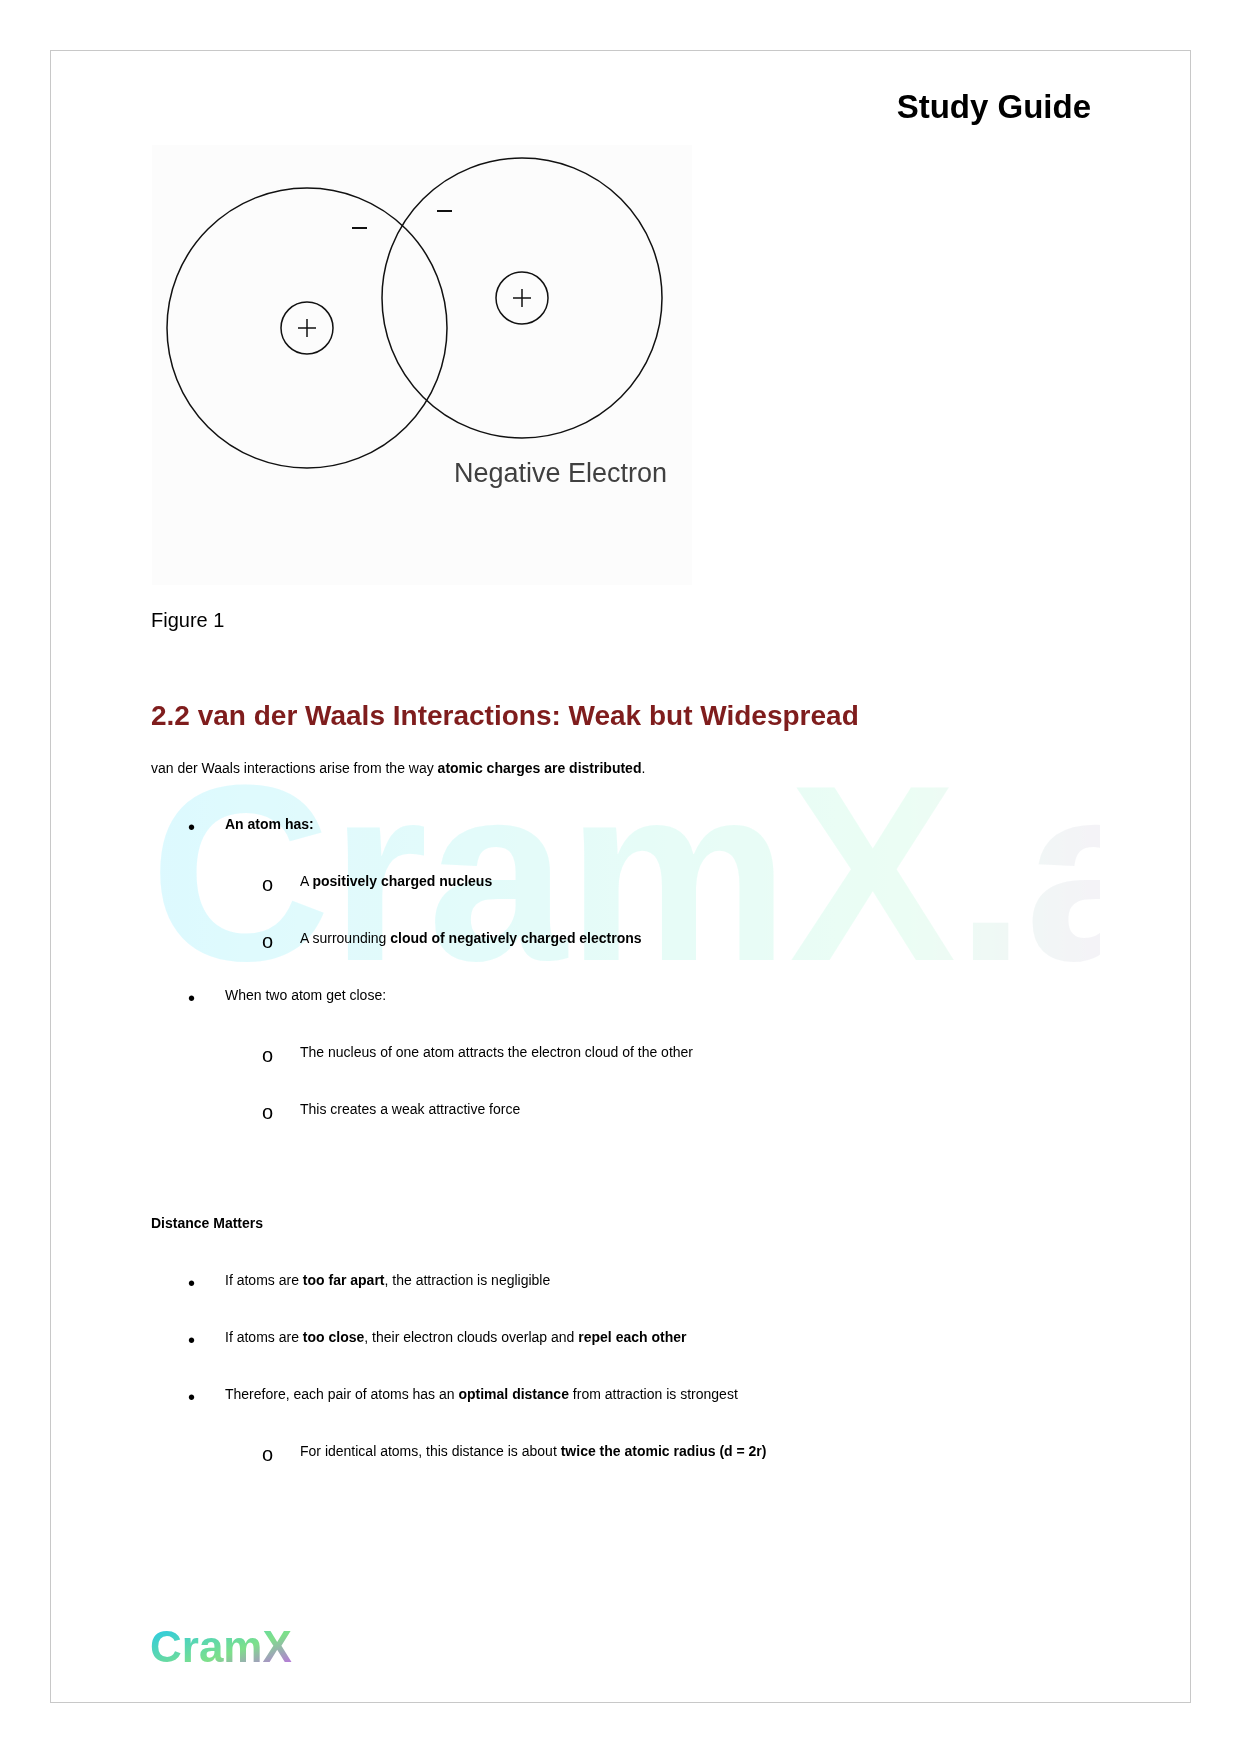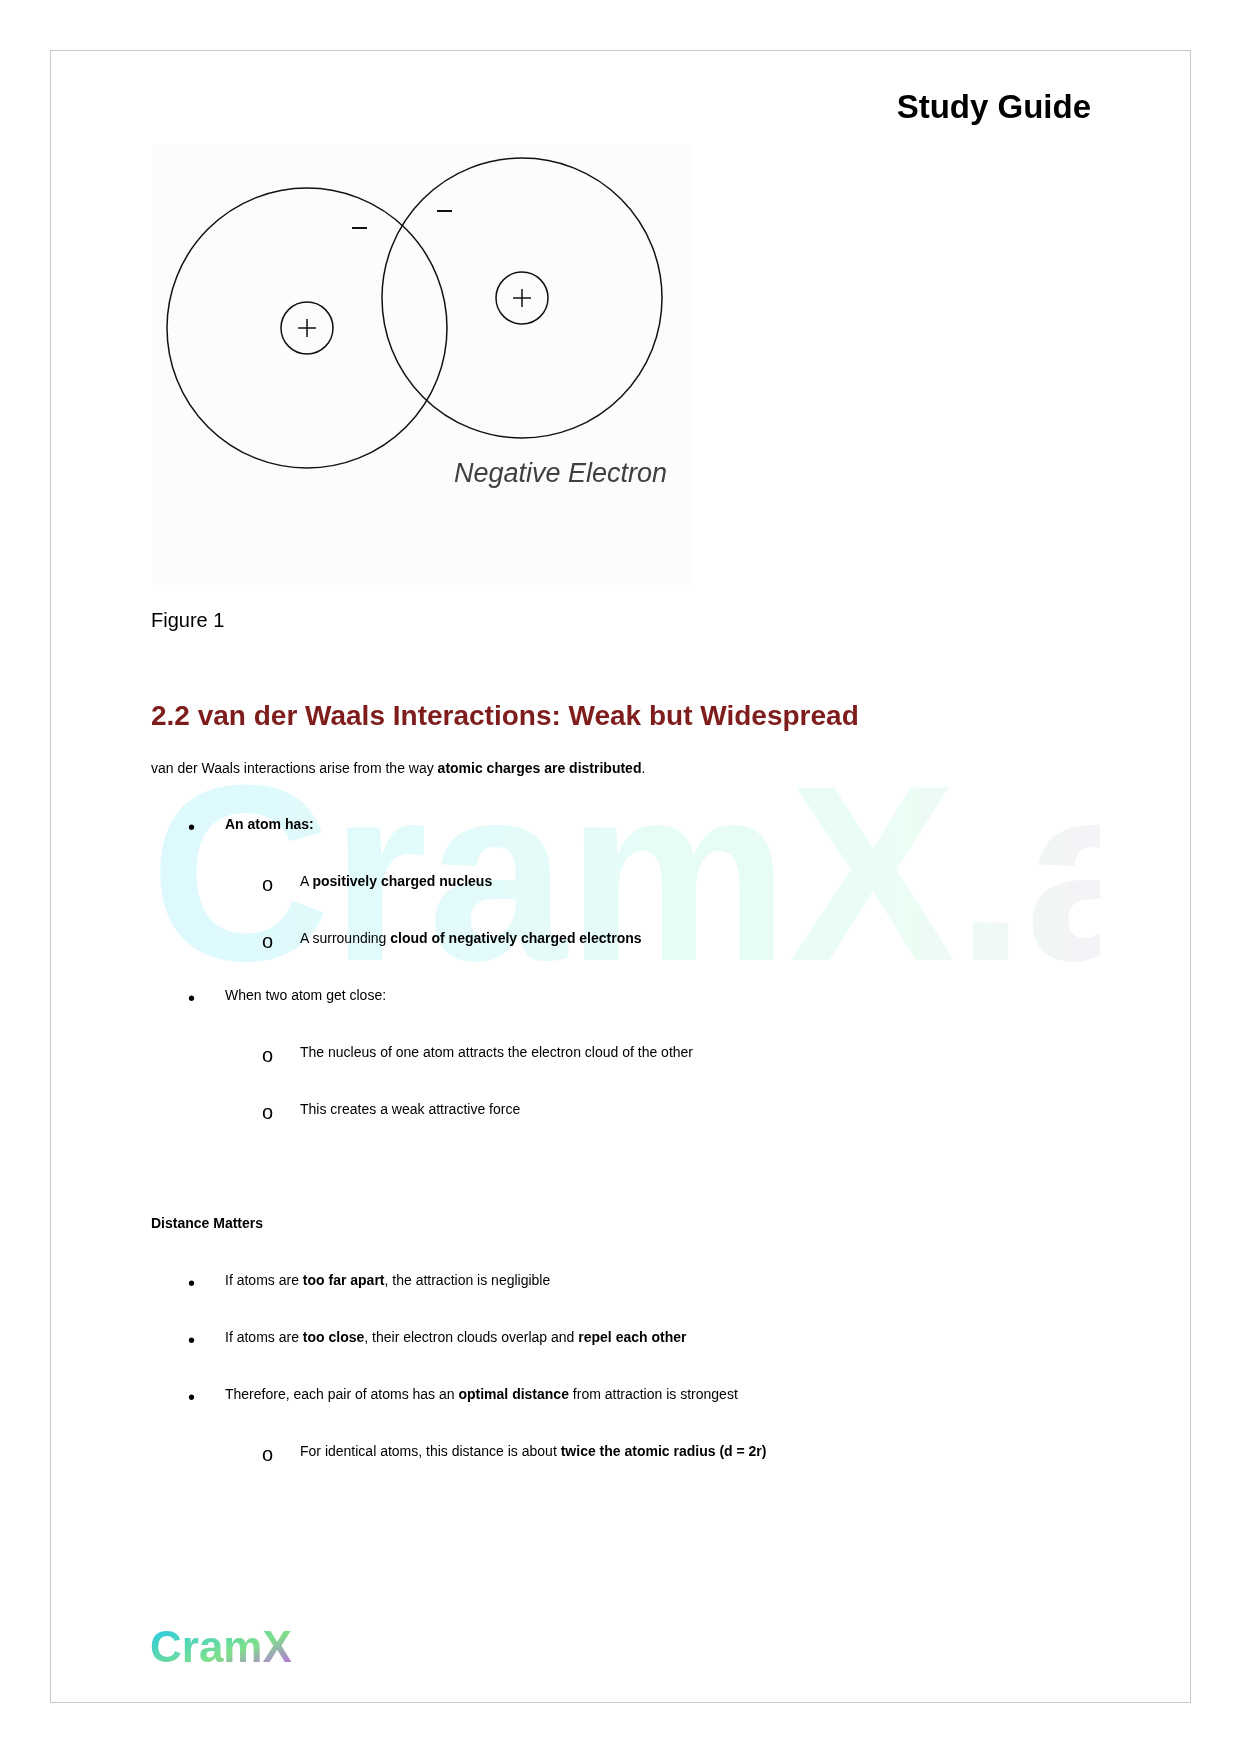--- a/index.html
+++ b/index.html
@@ -3,21 +3,21 @@
 <meta charset="utf-8">
 <style>
   html, body { margin:0; padding:0; background:#ffffff; }
   body { width:1241px; height:1754px; position:relative; overflow:hidden;
          font-family:"Liberation Sans", sans-serif; color:#000; }
   .page-border { position:absolute; left:50px; top:50px; width:1141px; height:1653px;
                  border:1px solid #c8c8c8; box-sizing:border-box; }
   .title { position:absolute; right:150px; top:88px; font-size:33px; font-weight:bold; }
   .figure { position:absolute; left:152px; top:145px; width:540px; height:440px; background:#fcfcfc; }
   .figure svg { position:absolute; left:0; top:0; }
-  .fig-label { position:absolute; font-size:27px; color:#404040; white-space:nowrap;font-style:italic; }
+  .fig-label { position:absolute; font-size:27px; color:#404040; white-space:nowrap; }
   .caption { position:absolute; left:151px; top:609px; font-size:20px; font-weight:normal; }
   .heading { position:absolute; left:151px; top:700px; font-size:28px; font-weight:bold; color:#7f1d1d; }
   .line { position:absolute; font-size:14px; white-space:nowrap; }
   .line b { font-weight:bold; }
   .bullet { position:absolute; font-size:20px; }
   .watermark { position:absolute; left:150px; top:760px; width:950px; height:240px; pointer-events:none; opacity:0.35; }
   .logo { position:absolute; left:150px; top:1620px; width:150px; height:55px; }
 </style>
 </head>
 <body>

